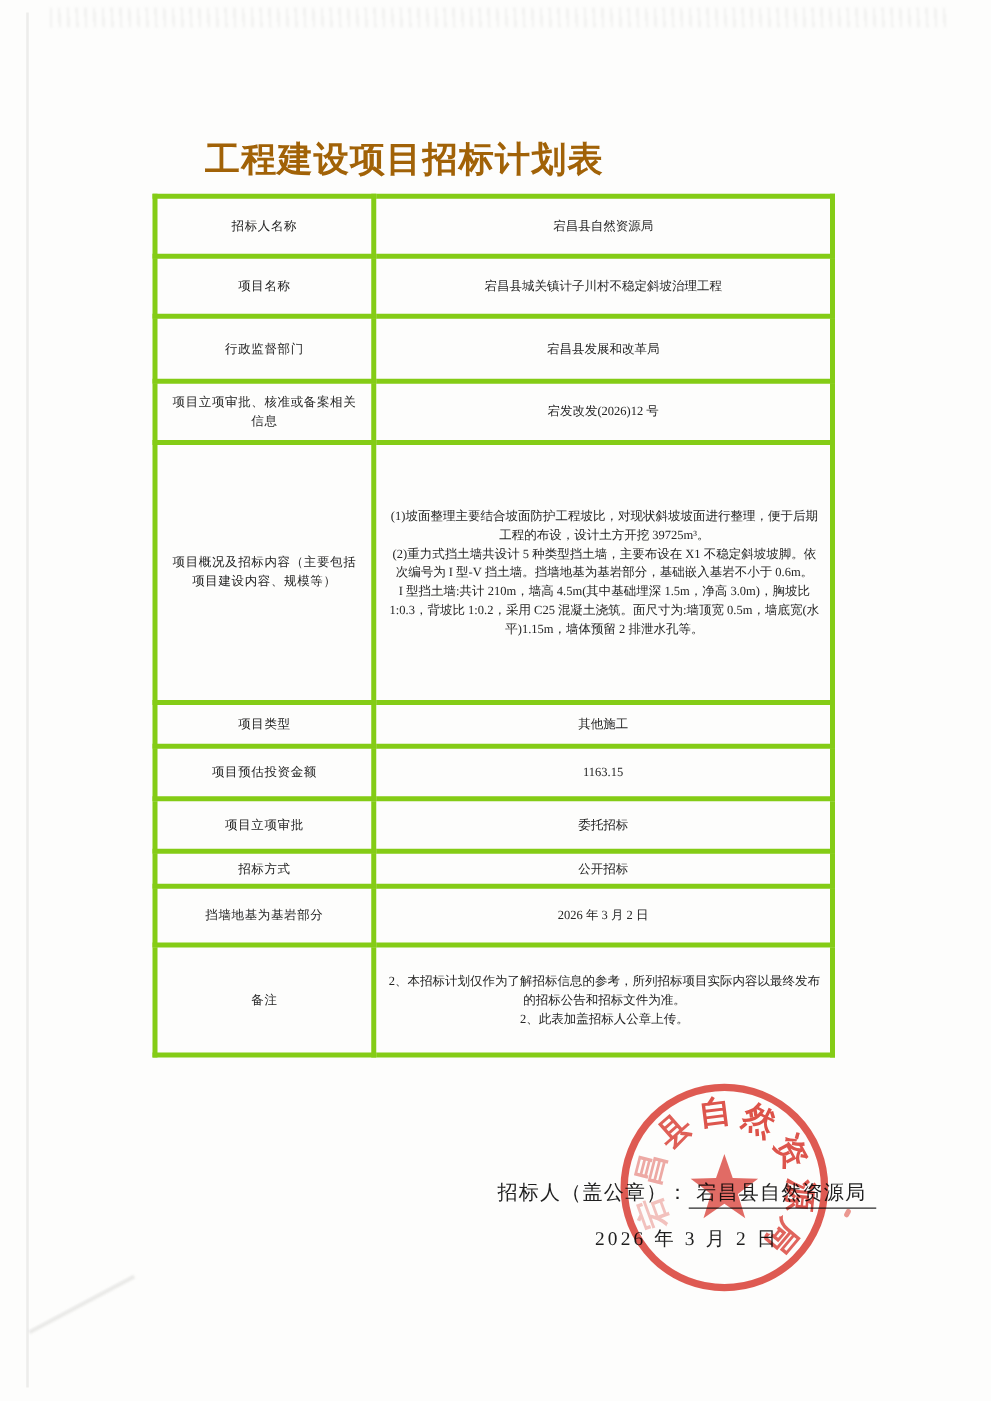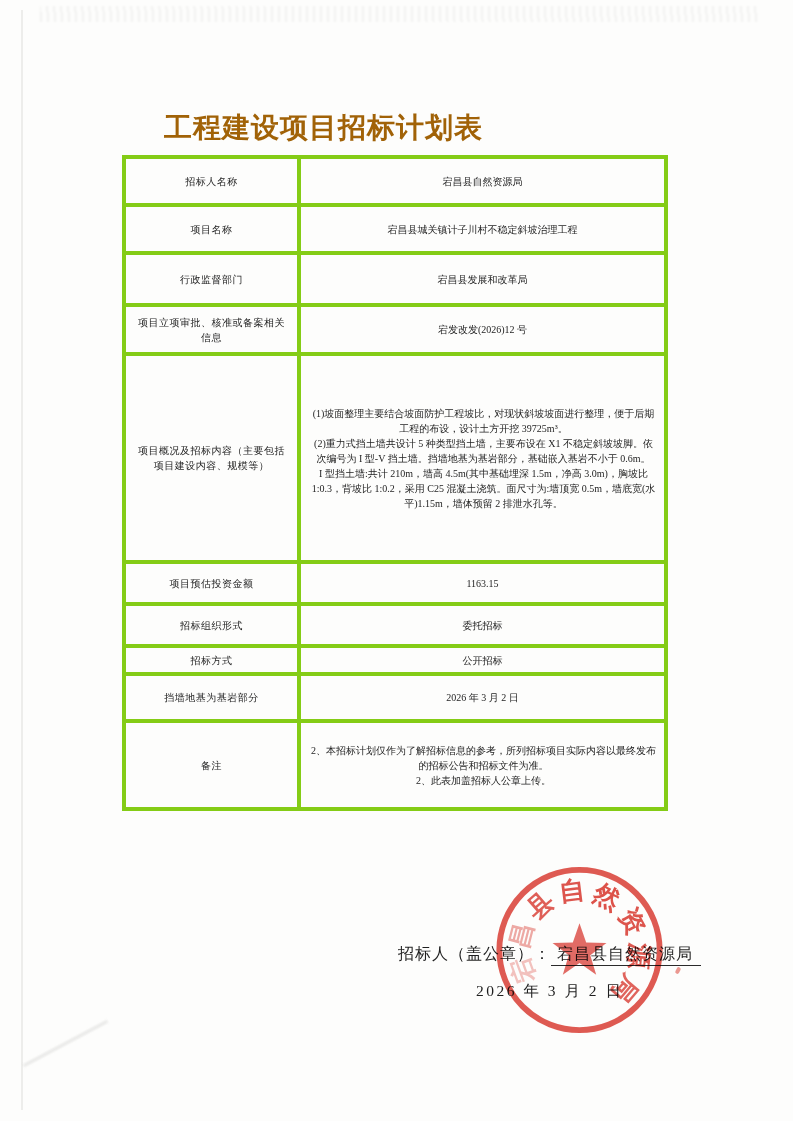--- a/index.html
+++ b/index.html
@@ -110,26 +110,30 @@
         <td class="val">宕发改发(2026)12 号</td>
       </tr>
       <tr style="height:208px">
         <td class="lbl">项目概况及招标内容（主要包括项目建设内容、规模等）</td>
         <td class="val-left">
           <p>(1)坡面整理主要结合坡面防护工程坡比，对现状斜坡坡面进行整理，便于后期工程的布设，设计土方开挖 39725m³。</p>
           <p>(2)重力式挡土墙共设计 5 种类型挡土墙，主要布设在 X1 不稳定斜坡坡脚。依次编号为 I 型-V 挡土墙。挡墙地基为基岩部分，基础嵌入基岩不小于 0.6m。</p>
           <p>I 型挡土墙:共计 210m，墙高 4.5m(其中基础埋深 1.5m，净高 3.0m)，胸坡比 1:0.3，背坡比 1:0.2，采用 C25 混凝土浇筑。面尺寸为:墙顶宽 0.5m，墙底宽(水平)1.15m，墙体预留 2 排泄水孔等。</p>
         </td>
       </tr>
+      <tr style="height:35px">
+        <td class="lbl">项目类型</td>
+        <td class="val">其他施工</td>
+      </tr>
       <tr style="height:42px">
         <td class="lbl">项目预估投资金额</td>
         <td class="val">1163.15</td>
       </tr>
       <tr style="height:42px">
-        <td class="lbl">招标组织形式</td>
+        <td class="lbl">项目立项审批</td>
         <td class="val">委托招标</td>
       </tr>
       <tr style="height:28px">
         <td class="lbl">招标方式</td>
         <td class="val">公开招标</td>
       </tr>
       <tr style="height:47px">
         <td class="lbl">挡墙地基为基岩部分</td>
         <td class="val">2026 年 3 月 2 日</td>
       </tr>

